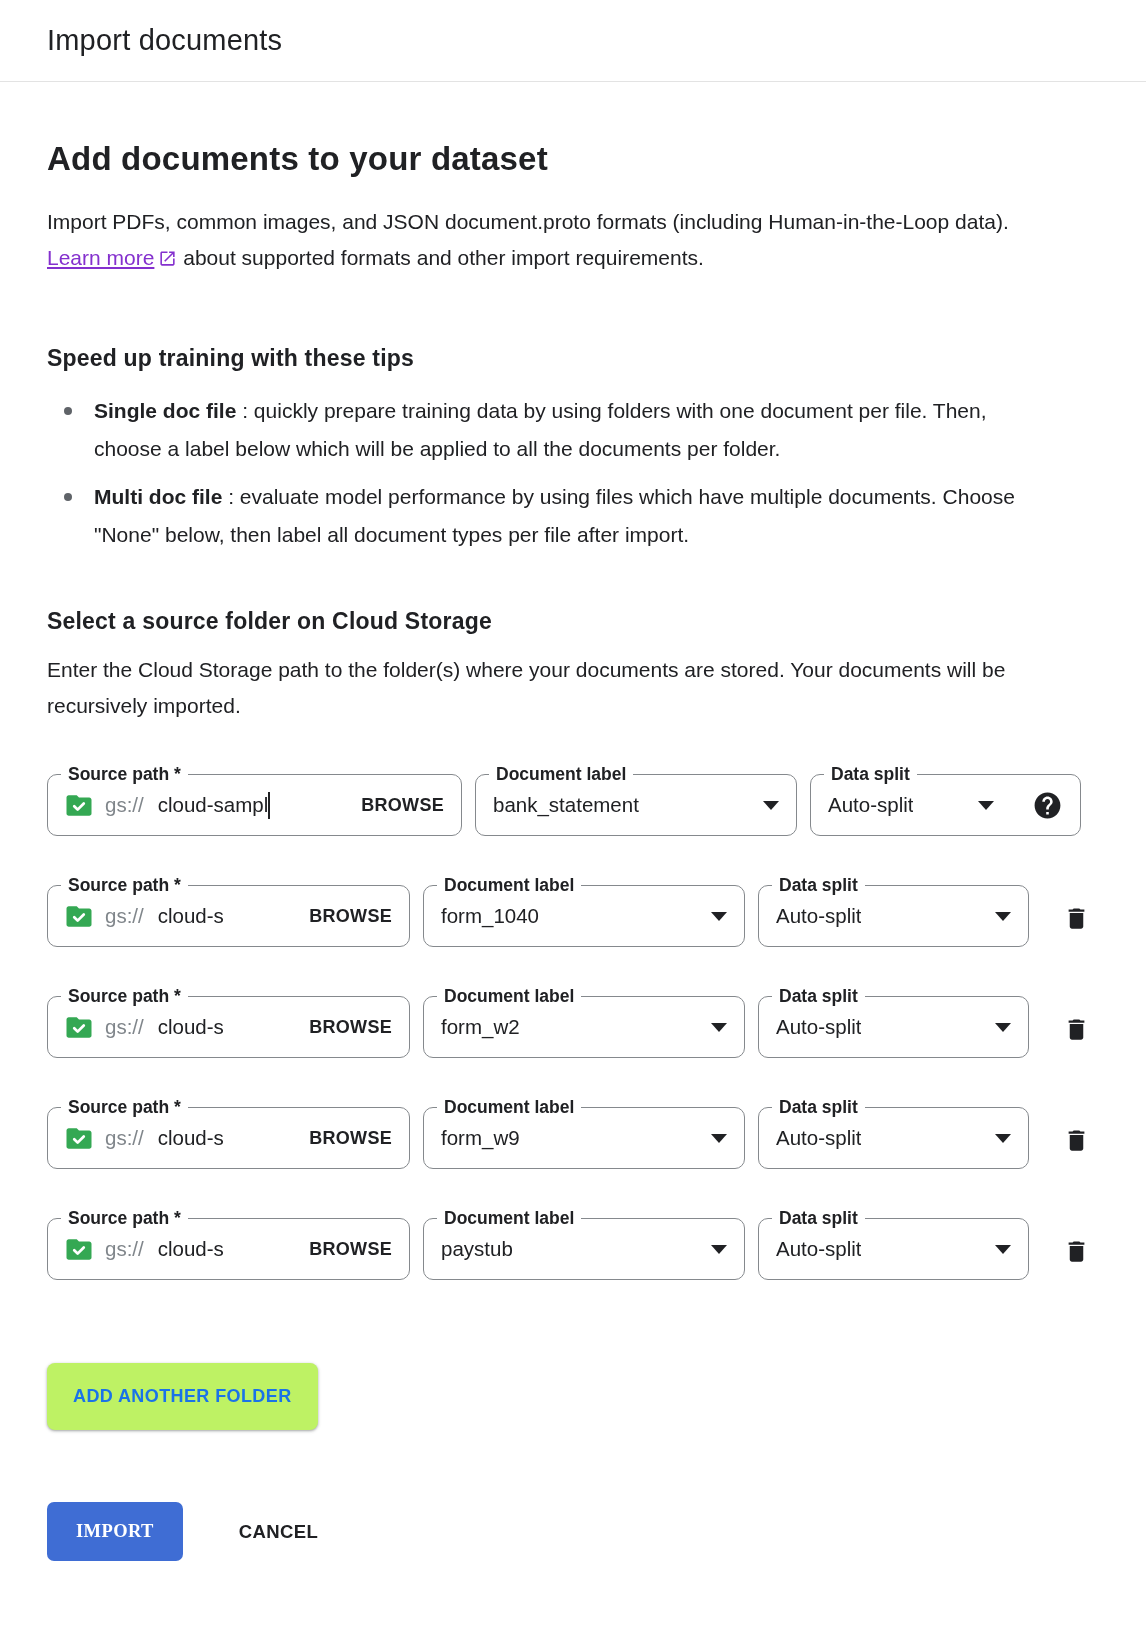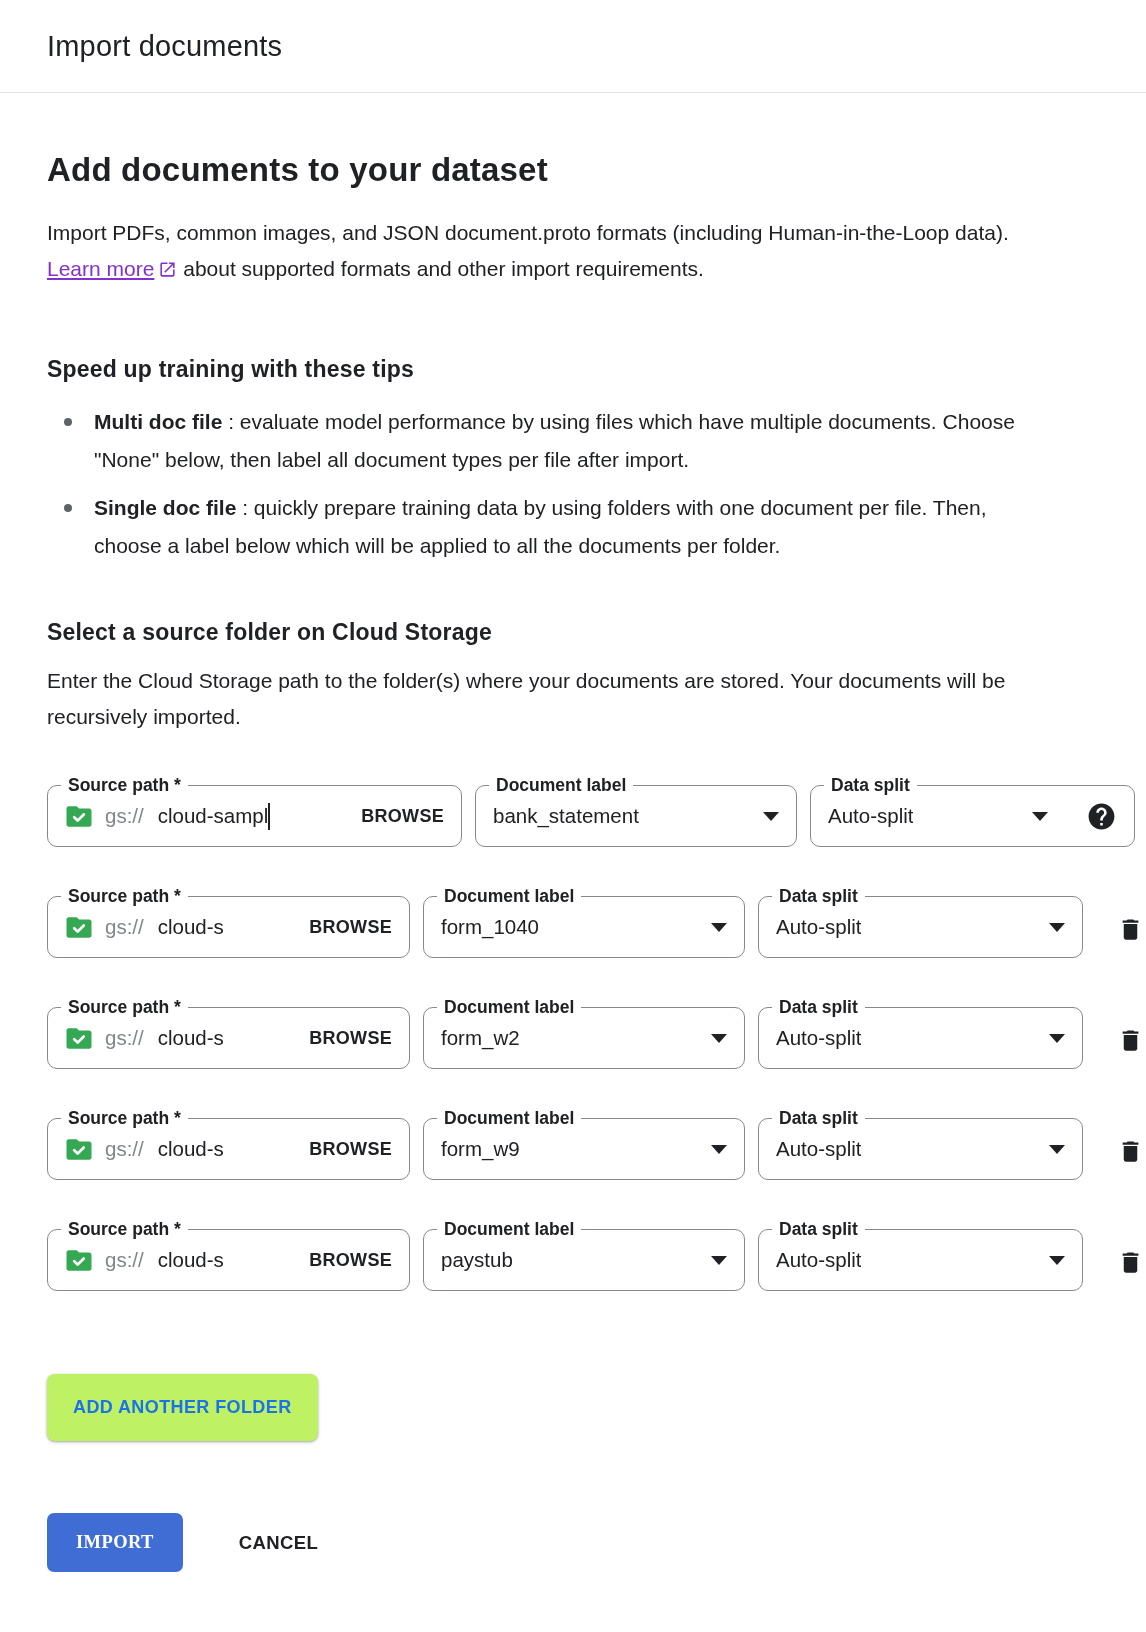--- a/index.html
+++ b/index.html
@@ -9,21 +9,21 @@
   }
   *{box-sizing:border-box;}
   html,body{margin:0;padding:0;background:#fff;}
   body{
     width:1146px;min-height:1632px;
     font-family:"Liberation Sans",sans-serif;
     color:var(--text-primary);
   }
   
   .app-header{
-    height:93px;display:flex;align-items:center;
+    height:82px;display:flex;align-items:center;
     padding:0 47px;border-bottom:1px solid var(--divider);
   }
   .app-header .title{font-size:29px;font-weight:400;letter-spacing:.2px;}
   
   .content{padding:0 47px;}
   .intro-heading{font-size:33px;font-weight:700;margin:58px 0 0;letter-spacing:.2px;}
   .para{font-size:21px;line-height:36px;max-width:985px;margin:26px 0 0;}
   .learn-more{color:var(--link-purple);text-decoration:underline;cursor:pointer;}
   .ext-icon{display:inline-block;vertical-align:-3px;margin-left:4px;color:var(--link-purple);}
   .section-heading{font-size:23px;font-weight:700;margin:66px 0 0;letter-spacing:.2px;}
@@ -41,21 +41,21 @@
     border:1.5px solid var(--border-gray);border-radius:10px;
     display:flex;align-items:center;padding:0 17px;margin-right:13px;flex:none;
   }
   .obox-label{
     position:absolute;top:-12px;left:13px;background:#fff;padding:0 7px;
     font-size:17.5px;font-weight:700;line-height:22px;white-space:nowrap;color:var(--text-primary);
   }
   .src{width:415px;}
   .src-sm{width:363px;}
   .lbl{width:322px;cursor:pointer;}
-  .spl{width:325px;cursor:pointer;}
+  .spl{width:271px;cursor:pointer;}
   .folder-icon{flex:none;display:inline-flex;color:var(--folder-green);}
   .gs-prefix{color:var(--text-secondary);font-size:20.5px;margin-left:12px;flex:none;}
   .path-value{font-size:20.5px;margin-left:14px;white-space:nowrap;overflow:hidden;}
   .caret{flex:none;width:2px;height:27px;background:var(--text-primary);}
   .browse-btn{
     margin-left:auto;background:none;border:none;padding:6px 0 6px 8px;cursor:pointer;
     font-family:inherit;font-size:18px;font-weight:700;letter-spacing:.3px;color:var(--text-primary);
   }
   .select-value{font-size:20.5px;white-space:nowrap;overflow:hidden;}
   .dd-arrow{
@@ -92,22 +92,22 @@
 
   <h1 class="intro-heading">Add documents to your dataset</h1>
 
   <p class="para"><span>Import PDFs, common images, and JSON document.proto formats (including Human-in-the-Loop data). </span><a class="learn-more"><span>Learn more</span></a><span class="ext-icon"><svg width="19" height="19" viewBox="0 0 24 24" fill="currentColor">
           <path d="M19 19H5V5h7V3H5c-1.11 0-2 .9-2 2v14c0 1.1.89 2 2 2h14c1.1 0 2-.9 2-2v-7h-2v7zM14 3v2h3.59l-9.83 9.83 1.41 1.41L19 6.41V10h2V3h-7z"></path>
         </svg></span><span> about supported formats and other import requirements.</span></p>
 
   <h2 class="section-heading">Speed up training with these tips</h2>
 
   <ul class="tips">
+    <li><span class="tip-term">Single doc file</span><span> : quickly prepare training data by using folders with one document per file. Then, choose a label below which will be applied to all the documents per folder.</span></li>
     <li><span class="tip-term">Multi doc file</span><span> : evaluate model performance by using files which have multiple documents. Choose "None" below, then label all document types per file after import.</span></li>
-    <li><span class="tip-term">Single doc file</span><span> : quickly prepare training data by using folders with one document per file. Then, choose a label below which will be applied to all the documents per folder.</span></li>
   </ul>
 
   <h2 class="section-heading storage-heading">Select a source folder on Cloud Storage</h2>
   <p class="para storage-desc">Enter the Cloud Storage path to the folder(s) where your documents are stored. Your documents will be recursively imported.</p>
 
   <div class="import-form">
 
     <div class="form-row">
       <div class="obox src">
         <span class="obox-label">Source path *</span>

